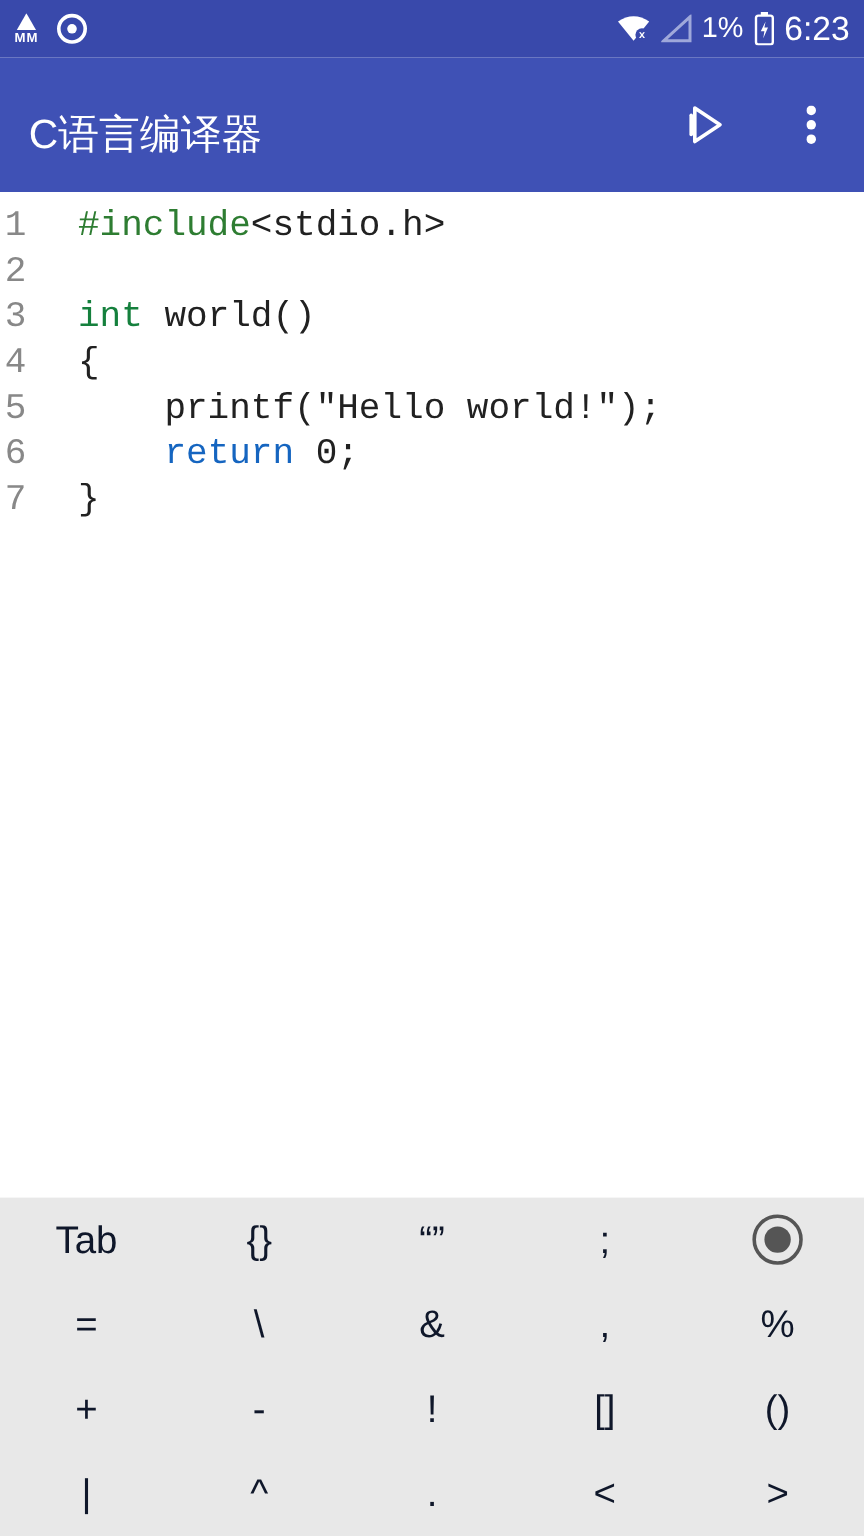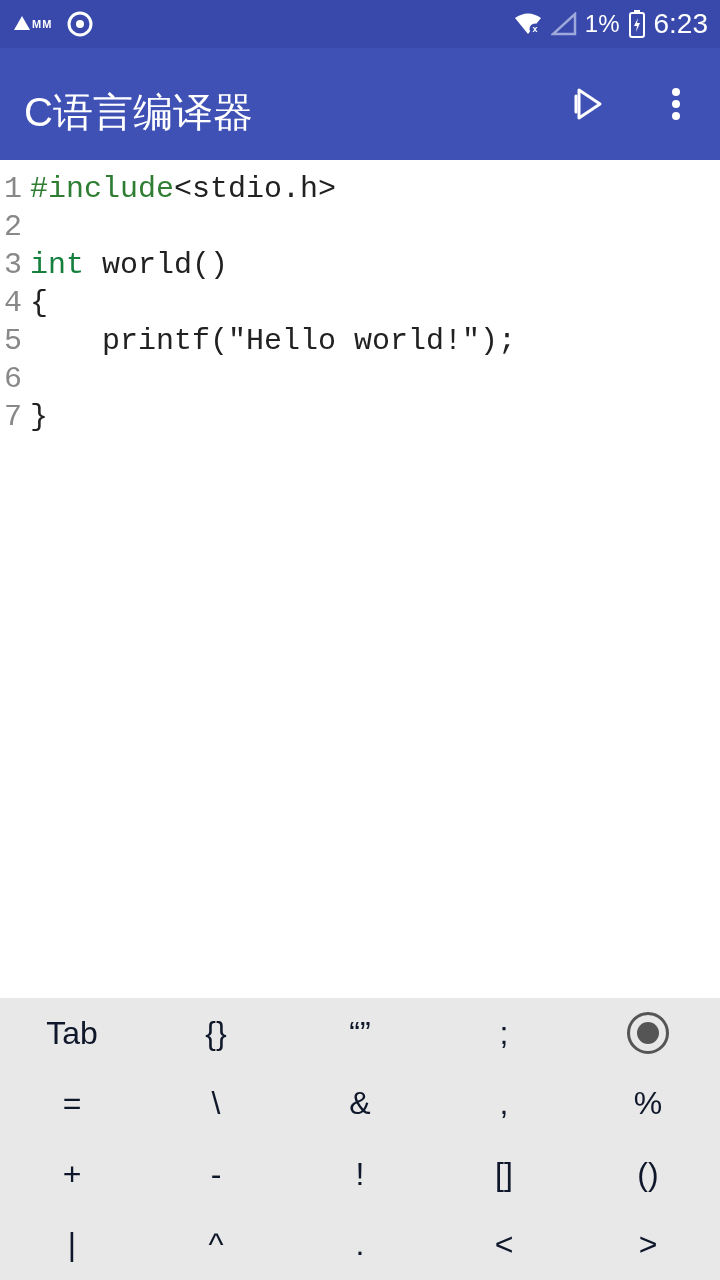--- a/index.html
+++ b/index.html
@@ -19,36 +19,36 @@
   .status-right span { font-weight: 500; }
   
   .app-bar {
     height: 112px;
     background: #3f51b5;
     color: white;
     display: flex;
     align-items: center;
     padding: 0 24px;
   }
-  .app-title { font-size: 40px; font-weight: 500; margin-top: 16px; }
+  .app-title { font-size: 34px; font-weight: 500; margin-top: 16px; }
   .app-actions { margin-left: auto; display: flex; align-items: center; gap: 48px; }
   .icon-btn { width: 40px; height: 40px; display: flex; align-items: center; justify-content: center; cursor: pointer; }
   
   .editor {
     background: white;
     font-family: 'Courier New', monospace;
     font-size: 30px;
     line-height: 38px;
     padding: 10px 0 0 0;
     height: 838px;
     overflow: auto;
   }
   .code-line { display: flex; }
   .line-num { width: 30px; text-align: right; color: #888; padding-right: 8px; flex-shrink: 0; user-select: none; }
-  .code-content { white-space: pre; }
+  .code-content { white-space: pre; margin-left: 35px; }
   
   .tok-preproc { color: #2e7d32; }
   .tok-kw { color: #15803d; }
   .tok-kw2 { color: #1565c0; }
   .tok-plain { color: #212121; }
   
   .keyboard {
     height: 282px;
     background: #e8e8e8;
     display: grid;
@@ -82,21 +82,21 @@
     position: absolute;
   }
   
   svg { display: block; }
 </style>
 </head>
 <body>
 
 <div class="status-bar">
   <div class="status-left">
-    <span style="display:flex;align-items:center;line-height:1;">
+    <span style="display:flex;flex-direction:column;align-items:center;line-height:1;">
       <svg width="20" height="16" viewBox="0 0 20 16">
           <path d="M10 0 L18 14 L2 14 Z" fill="white"></path>
         </svg>
       <span style="font-size:11px;font-weight:bold;letter-spacing:1px;">MM</span>
     </span>
     <span>
       <svg width="28" height="28" viewBox="0 0 28 28">
           <circle cx="14" cy="14" r="11" fill="none" stroke="white" stroke-width="3"></circle>
           <circle cx="14" cy="14" r="4" fill="white"></circle>
         </svg>
@@ -162,20 +162,21 @@
     <div class="code-line">
       <span class="line-num">4</span>
       <span class="code-content"><span class="tok-plain">{</span></span>
     </div>
     <div class="code-line">
       <span class="line-num">5</span>
       <span class="code-content"><span class="tok-plain">    printf("Hello world!");</span></span>
     </div>
     <div class="code-line">
       <span class="line-num">6</span>
+      <span class="code-content"><span class="tok-plain">    </span><span class="tok-kw2">return</span><span class="tok-plain"> 0;</span></span>
     </div>
     <div class="code-line">
       <span class="line-num">7</span>
       <span class="code-content"><span class="tok-plain">}</span></span>
     </div>
   </div>
 
 <div class="keyboard" id="keyboard">
     <div class="kbd-row">
       <div class="kbd-key">Tab</div>

